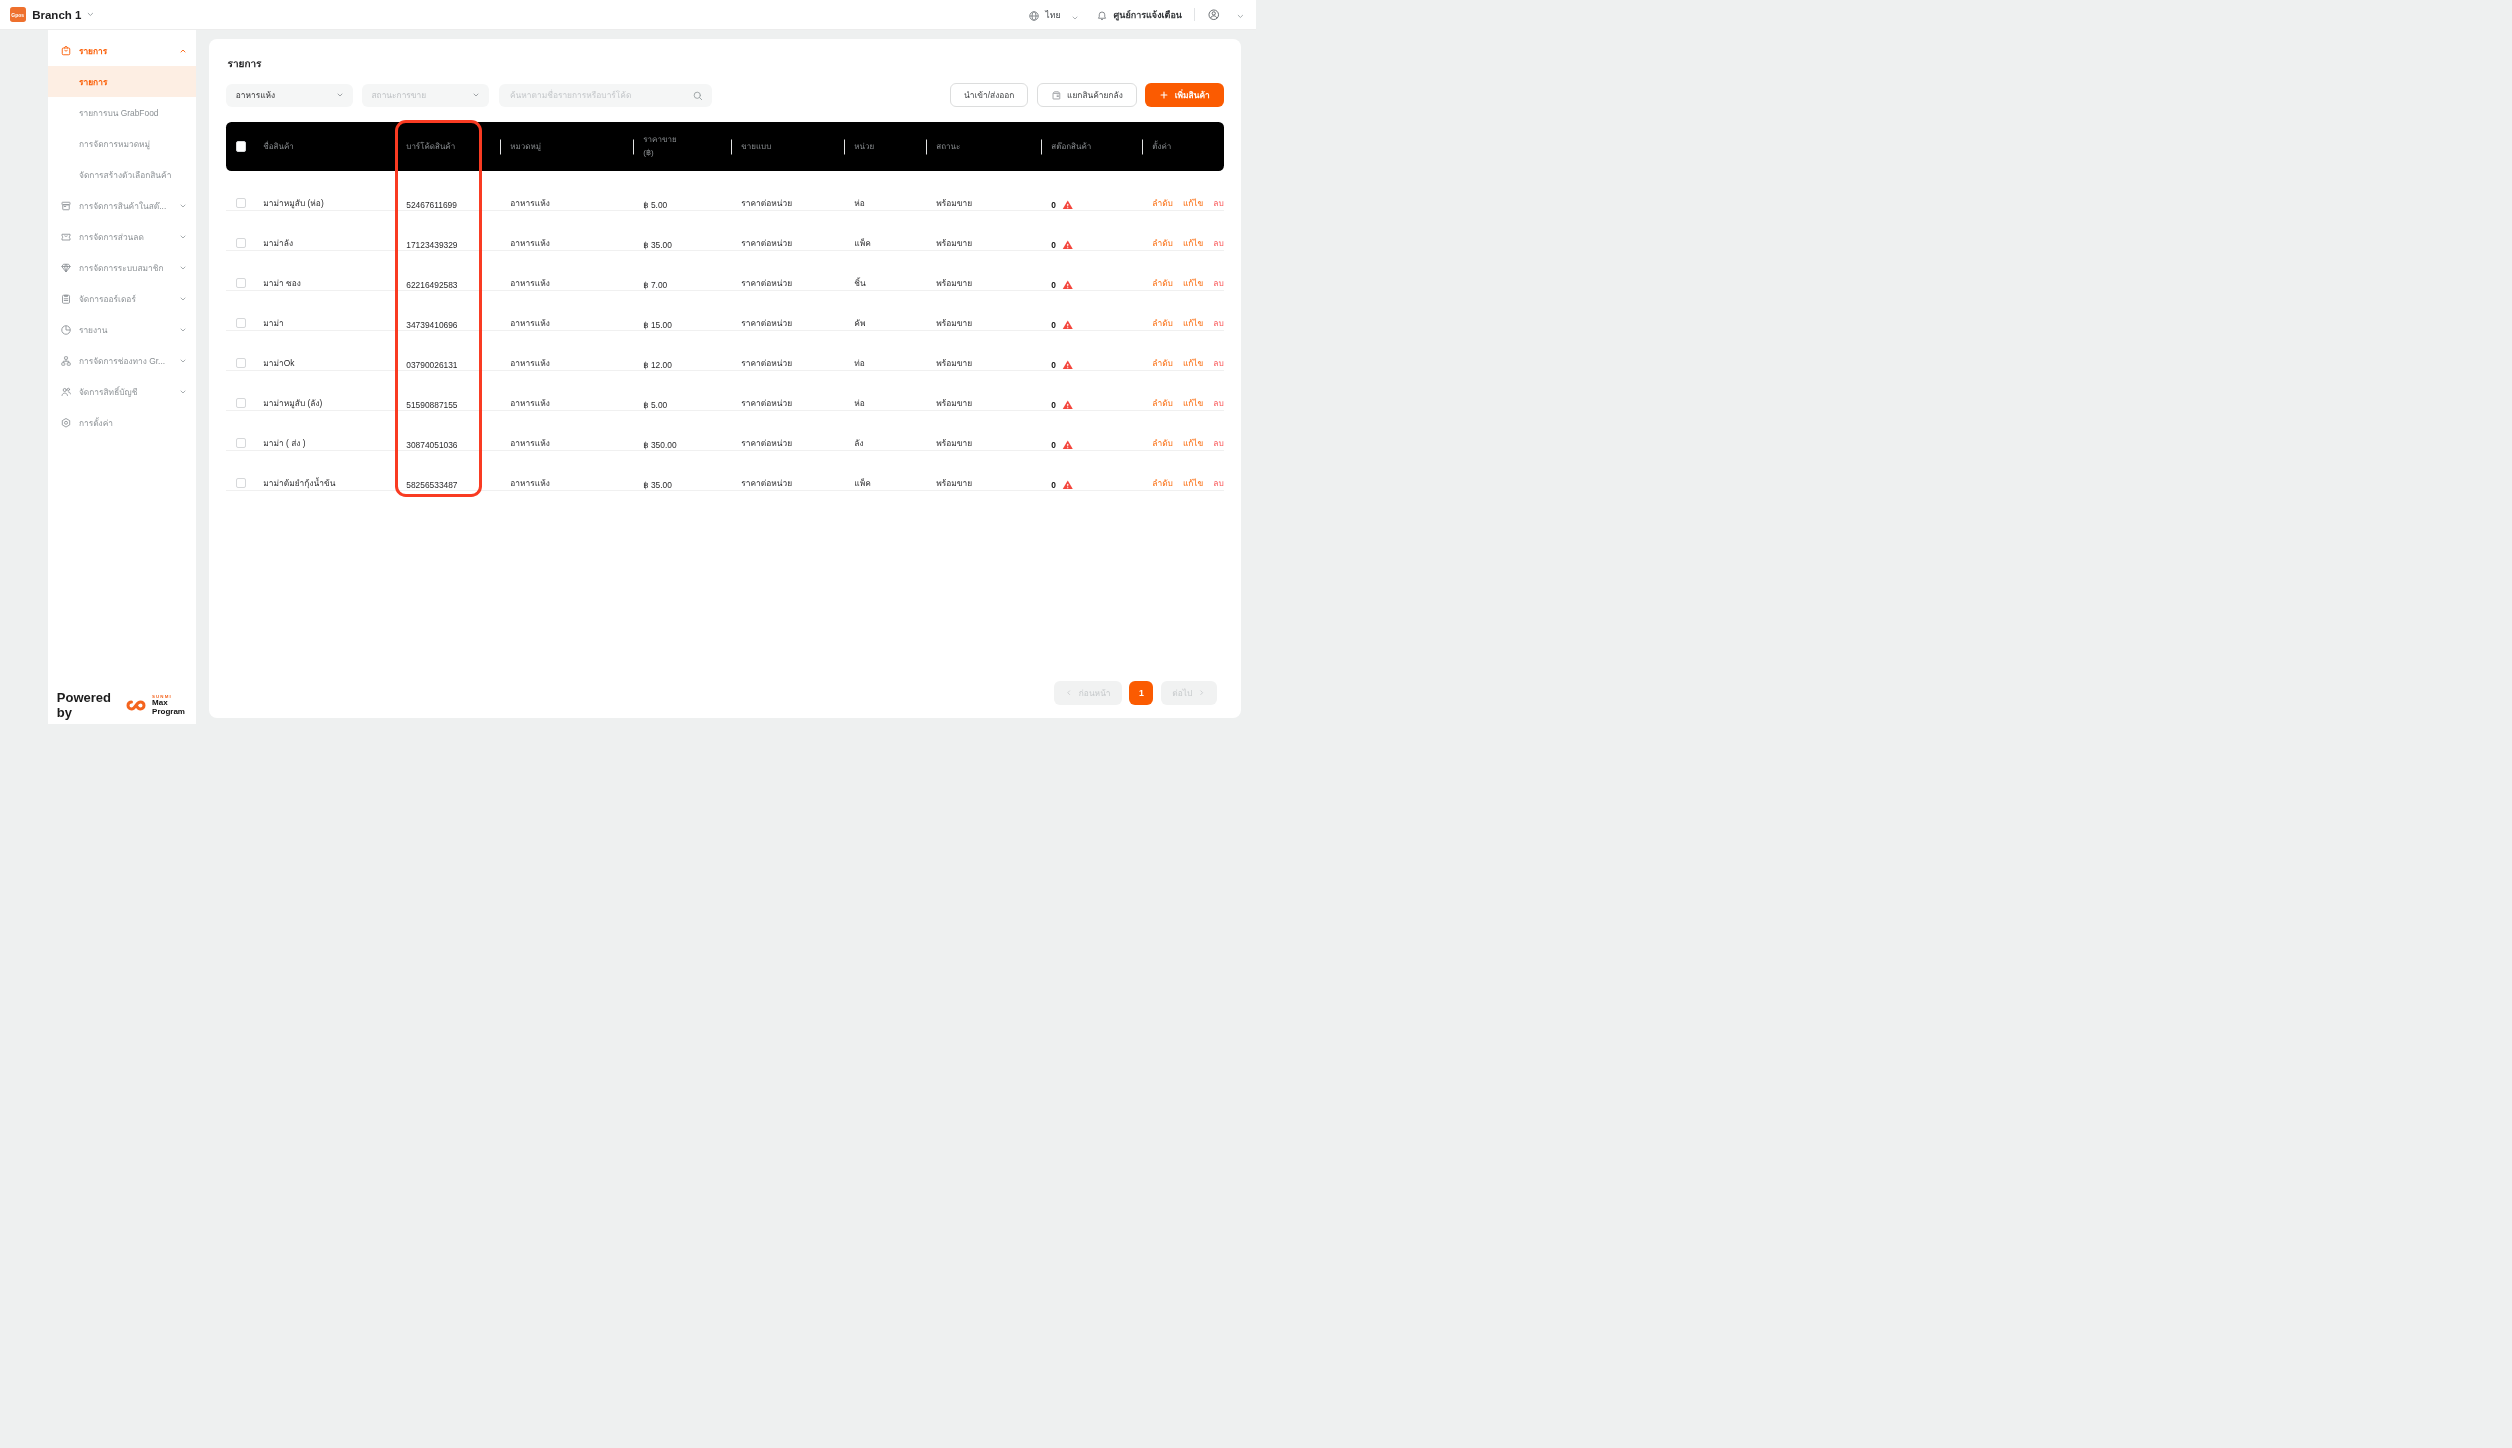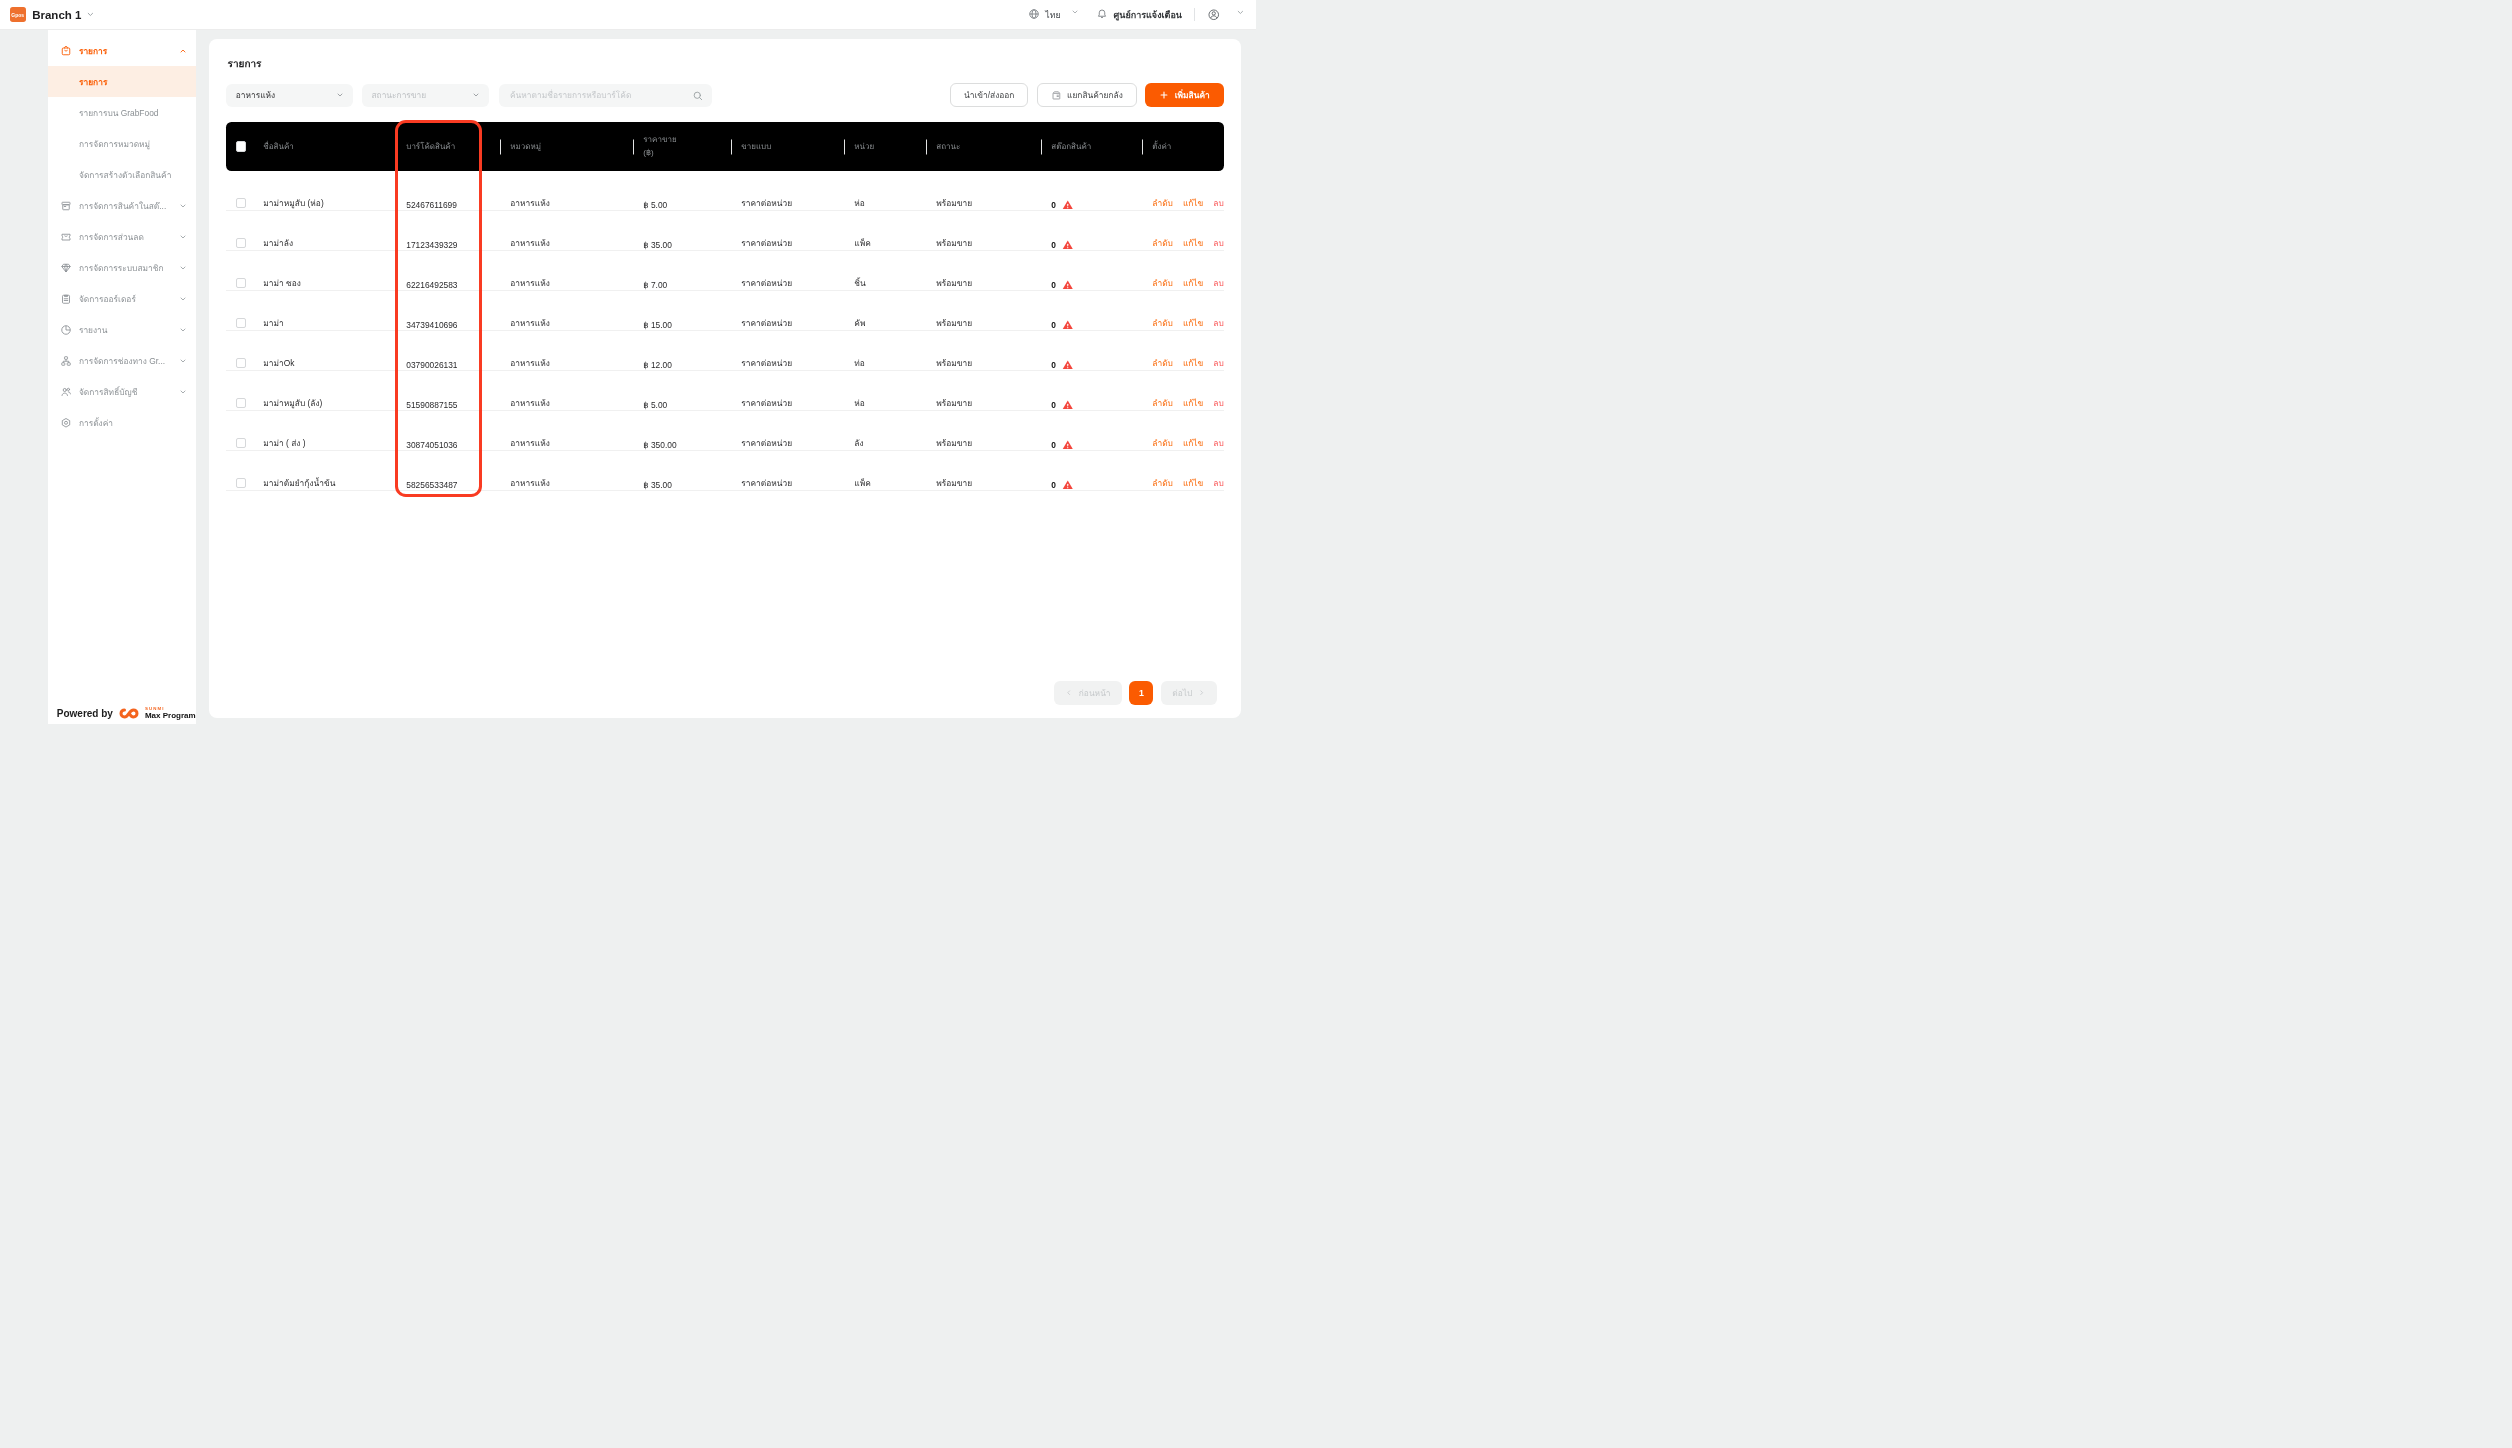--- a/index.html
+++ b/index.html
@@ -18,21 +18,21 @@
     height:30px; background:#fff; border-bottom:0.7px solid #ececec;
     display:flex; align-items:center; padding:0 10.8px 0 10px; position:relative; z-index:3;
   }
   .logo{
     width:15.5px; height:15.5px; background:#ee702d; border-radius:2.7px; color:#fff;
     font-size:5px; font-weight:700; display:flex; align-items:center; justify-content:center;
   }
   .branch-name{ font-size:11.5px; font-weight:700; color:#1e1e20; margin-left:6.7px; }
   .chev{ color:#9aa0a3; margin-left:4.7px; }
   .topbar-right{ margin-left:auto; display:flex; align-items:center; }
-  .tb-group{ display:flex; align-items:flex-start; gap:5.4px; color:#5c6166; font-size:8.8px; }
+  .tb-group{ display:flex; align-items:flex-end; gap:5.4px; color:#5c6166; font-size:8.8px; }
   .tb-gap{ width:17.5px; }
   .tb-label{ color:#42464a; }
   .tb-notif{ color:#303336; font-weight:600; font-size:9px; }
   .tb-divider{ width:0.7px; height:13.5px; background:#e1e3e5; margin:0 12px; }
 
   
   .layout{ display:flex; height:695px;padding-left:48px; }
   .sidebar{
     width:148px; background:#fff; position:relative; flex:0 0 148px;
     padding-top:5.4px;
@@ -46,21 +46,21 @@
   .side-item .chv{ color:#9aa0a3; }
   .side-item.top-active{ color:#fb5b01; font-weight:700; }
   .side-item.top-active .icn, .side-item.top-active .chv{ color:#fb5b01; }
   .side-sub{
     height:31px; display:flex; align-items:center; padding-left:31px; padding-right:6.7px;
     color:#8a8f93; font-size:8.4px; cursor:pointer; white-space:nowrap; overflow:hidden;
   }
   .side-sub.active{ background:#fdeee3; color:#fb5b01; font-weight:700; }
 
   .powered{ position:absolute; left:8.8px; bottom:4.7px; display:flex; align-items:center; gap:6px; }
-  .powered .pby{ font-size:10px; font-weight:700; color:#1c1c1c; }
+  .powered .pby{ font-size:13px; font-weight:700; color:#1c1c1c; }
   .brandcol{ display:flex; flex-direction:column; line-height:1.05; }
   .brand-small{ font-size:4.4px; font-weight:700; color:#f4641e; letter-spacing:1.1px; }
   .brand-name{ font-size:8px; font-weight:800; color:#121212; }
 
   
   .main{ flex:1; padding:8.8px 24px 6.7px 12.8px; }
   .card{
     background:#fff; border-radius:8px; height:100%; position:relative;
     padding:13.5px 17.5px;
   }

